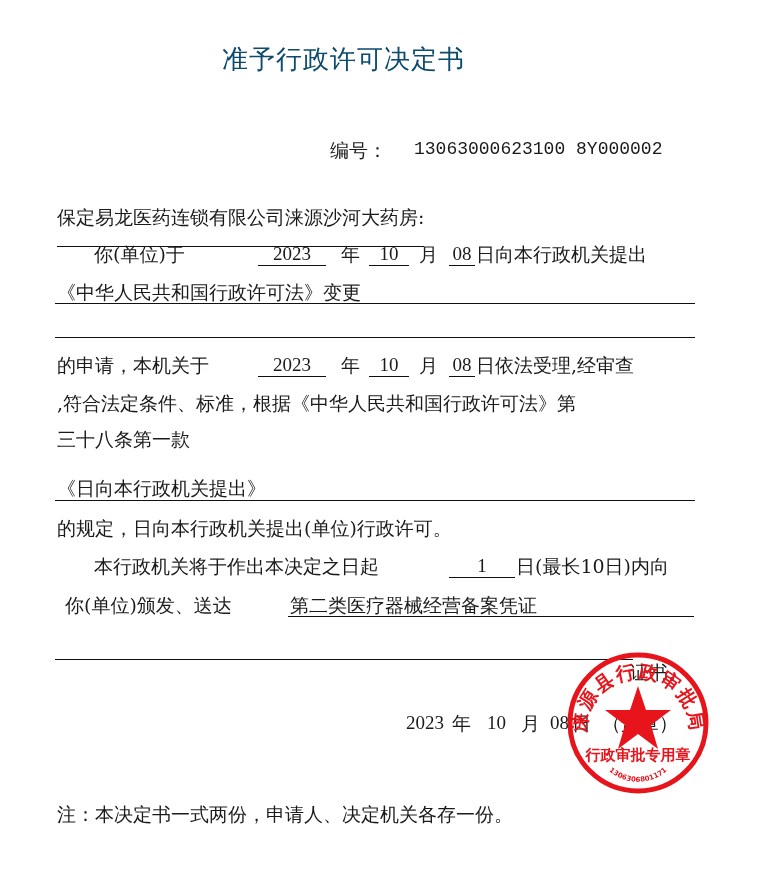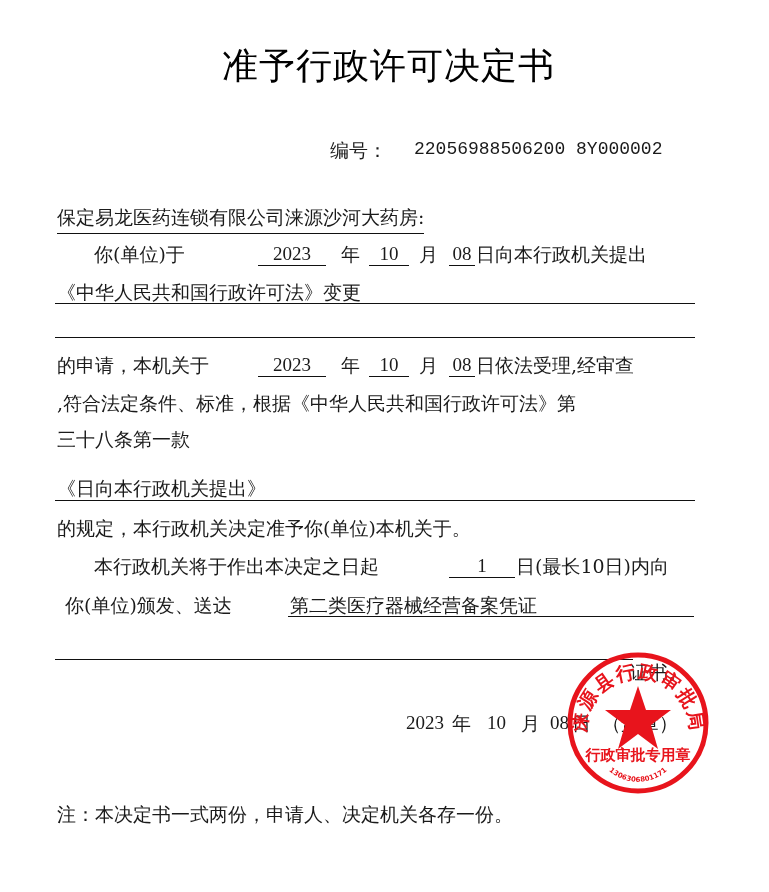--- a/index.html
+++ b/index.html
@@ -2,37 +2,37 @@
 <html><head>
 <meta charset="utf-8">
 <style>
   html, body { margin: 0; padding: 0; background: #ffffff; }
   body {
     width: 769px; height: 892px; position: relative; overflow: hidden;
     font-family: "DejaVu Serif", "Liberation Serif", serif;
     color: #1a1a1a;
   }
   .abs { position: absolute; white-space: nowrap; }
-  .title { left: 222px; top: 42px; font-size: 36px; letter-spacing: 1px; font-family: "DejaVu Sans", sans-serif; color: #000000; }
+  .title { left: 222px; top: 42px; font-size: 26px; letter-spacing: 1px; font-family: "DejaVu Sans", sans-serif; color: #0c4a6e; }
   .txt { font-size: 19px; line-height: 24px; }
   .num { font-family: "Liberation Serif", "DejaVu Serif", serif; }
   .mono { font-family: "Liberation Mono", "DejaVu Sans Mono", monospace; font-size: 18px; }
   .hline { position: absolute; height: 0; border-top: 1.5px solid #111; }
   .ul { display: inline-block; border-bottom: 1.5px solid #111; text-align: center; line-height: 22px; }
   .stamp { position: absolute; left: 566px; top: 650px; width: 144px; height: 146px; }
 </style>
 </head>
 <body>
 
 <div class="abs title">准予行政许可决定书</div>
 
 <div class="abs txt" style="left:330px; top:138px;">编号：</div>
-<div class="abs mono" style="left:414px; top:139px;">22056988506200 8Y000002</div>
+<div class="abs mono" style="left:414px; top:139px;">13063000623100 8Y000002</div>
 
-<div class="abs txt" style="left:57px; top:205px; border-bottom:1.5px solid #111; padding-bottom:4px;">保定易龙医药连锁有限公司涞源沙河大药房:</div>
+<div class="abs txt" style="left:57px; top:205px; border-bottom:1.5px solid #111; padding-bottom:17px;">保定易龙医药连锁有限公司涞源沙河大药房:</div>
 
 <div class="abs txt" style="left:94px; top:242px;">你(单位)于</div>
 <div class="abs txt num" style="left:258px; top:242px;"><span class="ul" style="width:68px;">2023</span></div>
 <div class="abs txt" style="left:341px; top:242px;">年</div>
 <div class="abs txt num" style="left:369px; top:242px;"><span class="ul" style="width:40px;">10</span></div>
 <div class="abs txt" style="left:419px; top:242px;">月</div>
 <div class="abs txt num" style="left:449px; top:242px;"><span class="ul" style="width:26px;">08</span></div>
 <div class="abs txt" style="left:476px; top:242px;">日向本行政机关提出</div>
 
 <div class="abs txt" style="left:57px; top:280px;">《中华人民共和国行政许可法》变更</div>
@@ -46,21 +46,21 @@
 <div class="abs txt" style="left:419px; top:353px;">月</div>
 <div class="abs txt num" style="left:449px; top:353px;"><span class="ul" style="width:26px;">08</span></div>
 <div class="abs txt" style="left:476px; top:353px;">日依法受理,经审查</div>
 
 <div class="abs txt" style="left:57px; top:391px;">,符合法定条件、标准，根据《中华人民共和国行政许可法》第</div>
 <div class="abs txt" style="left:57px; top:427px;">三十八条第一款</div>
 
 <div class="abs txt" style="left:57px; top:476px;">《日向本行政机关提出》</div>
 <div class="hline" style="left:55px; top:500px; width:640px;"></div>
 
-<div class="abs txt" style="left:57px; top:516px;">的规定，本行政机关决定准予你(单位)本机关于。</div>
+<div class="abs txt" style="left:57px; top:516px;">的规定，日向本行政机关提出(单位)行政许可。</div>
 
 <div class="abs txt" style="left:94px; top:554px;">本行政机关将于作出本决定之日起</div>
 <div class="abs txt num" style="left:449px; top:554px;"><span class="ul" style="width:66px;">1</span></div>
 <div class="abs txt" style="left:516px; top:554px;text-align:center;">日(最长10日)内向</div>
 
 <div class="abs txt" style="left:57px; top:593px;margin-left:8px;">你(单位)颁发、送达</div>
 <div class="abs txt" style="left:290px; top:593px;">第二类医疗器械经营备案凭证</div>
 <div class="hline" style="left:288px; top:616px; width:406px;"></div>
 
 <div class="abs txt" style="left:622px; top:660px;margin-left:8px;">证书。</div>

